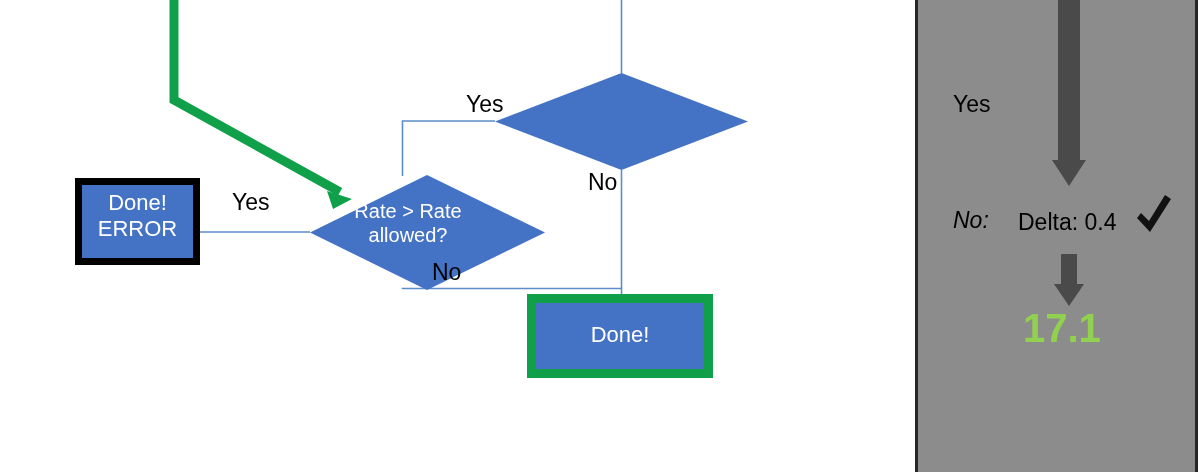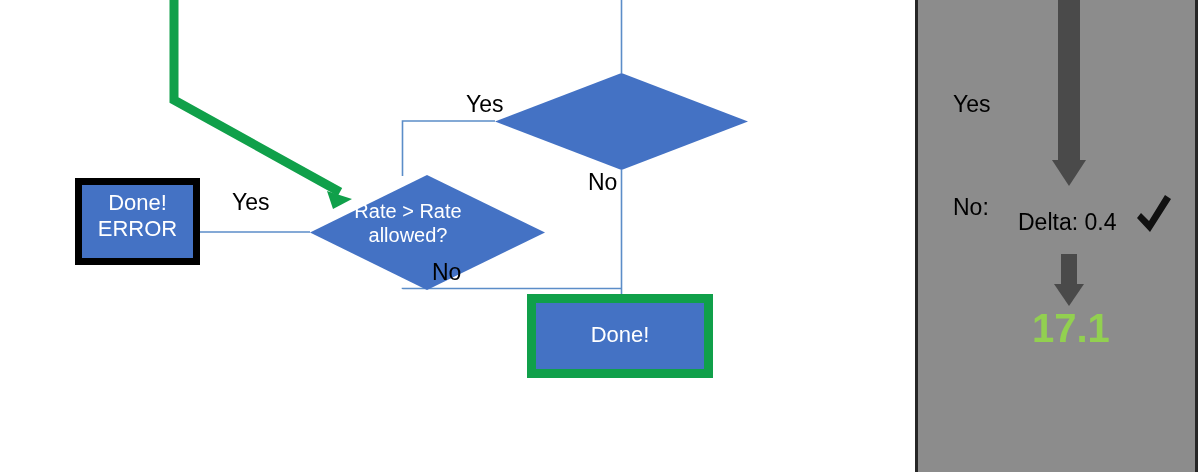--- a/index.html
+++ b/index.html
@@ -98,31 +98,30 @@
     width: 283px; height: 472px;
   }
   .panel-text {
     position: absolute;
     color: #000000;
     font-size: 23px;
     line-height: 1;
     white-space: nowrap;
   }
   #panel-yes  { left: 35px; top: 93px; }
-  #panel-no   { left: 35px; top: 196px; }
+  #panel-no   { left: 35px; top: 209px; font-style: italic; }
   #panel-delta{ left: 100px; top: 211px; }
   #panel-value {
     position: absolute;
     left: 105px; top: 308px;
     color: #92D050;
     font-size: 40px;
     font-weight: bold;
     line-height: 1;
     white-space: nowrap;
-    margin-left: 9px;
   }
 </style>
 </head>
 <body>
 
 <div id="stage">
 
   <svg id="flow-svg" viewBox="0 0 915 472">
 
     <line x1="621.5" y1="0" x2="621.5" y2="73" stroke="#5B8DC8" stroke-width="1.6"></line>

